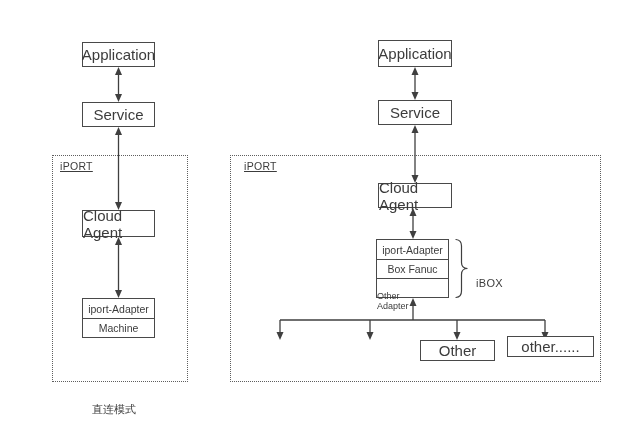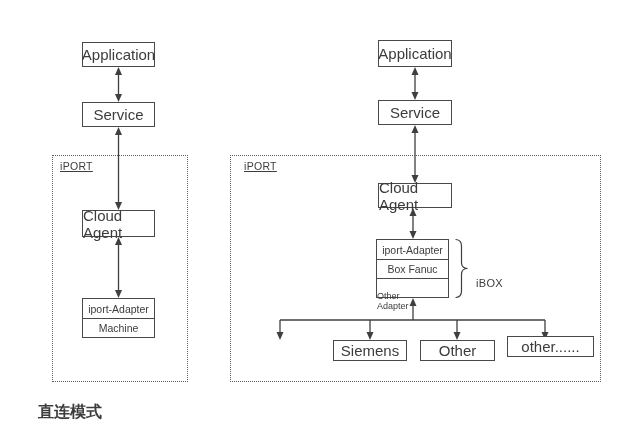--- a/index.html
+++ b/index.html
@@ -14,21 +14,21 @@
          display:flex; align-items:center; justify-content:center;
          font-size:15px; color:#3c3c3c; }
   .stack { position:absolute; background:#ffffff; border:1.5px solid #494949; }
   .cell { display:flex; align-items:center; justify-content:center;
           font-size:10.5px; color:#3c3c3c;text-align:center; }
   .cell + .cell { border-top:1.5px solid #494949; }
   .cell.wrap { display:block; white-space:pre-line; text-align:left;
                font-size:9px; line-height:9.5px; padding-top:13px; }
   .dashed { position:absolute; border:1.3px dotted #5e5e5e; background:transparent; }
   .glabel { position:absolute; top:4px; font-size:10.5px; color:#3c3c3c; letter-spacing:0.3px;text-decoration:underline; }
-  .caption { position:absolute; font-size:16px; color:#3c3c3c;font-weight:bold; }
+  .caption { position:absolute; text-align:center; font-size:11px; color:#3c3c3c; }
   .brace-label { position:absolute; font-size:11px; color:#3c3c3c; letter-spacing:0.3px; }
 </style>
 </head>
 <body>
 
 <div class="canvas">
 
   <svg class="wires" width="640" height="429" viewBox="0 0 640 429">
 
     <g>
@@ -119,18 +119,17 @@
 
   <div class="stack" style="left:376px; top:239px; width:73px">
     <div class="cell" style="height:19px">iport-Adapter</div>
     <div class="cell" style="height:19px">Box Fanuc</div>
     <div class="cell wrap" style="height:19px">Other
 Adapter</div>
   </div>
 
   <div class="brace-label" style="left:476px; top:277px">iBOX</div>
 
-  <div class="box" style="left:333px; top:340px; width:74px; height:21px">Siemens</div>
   <div class="box" style="left:420px; top:340px; width:75px; height:21px">Other</div>
   <div class="box" style="left:507px; top:336px; width:87px; height:21px">other......</div>
 
 
 </div>
 
 </body></html>

